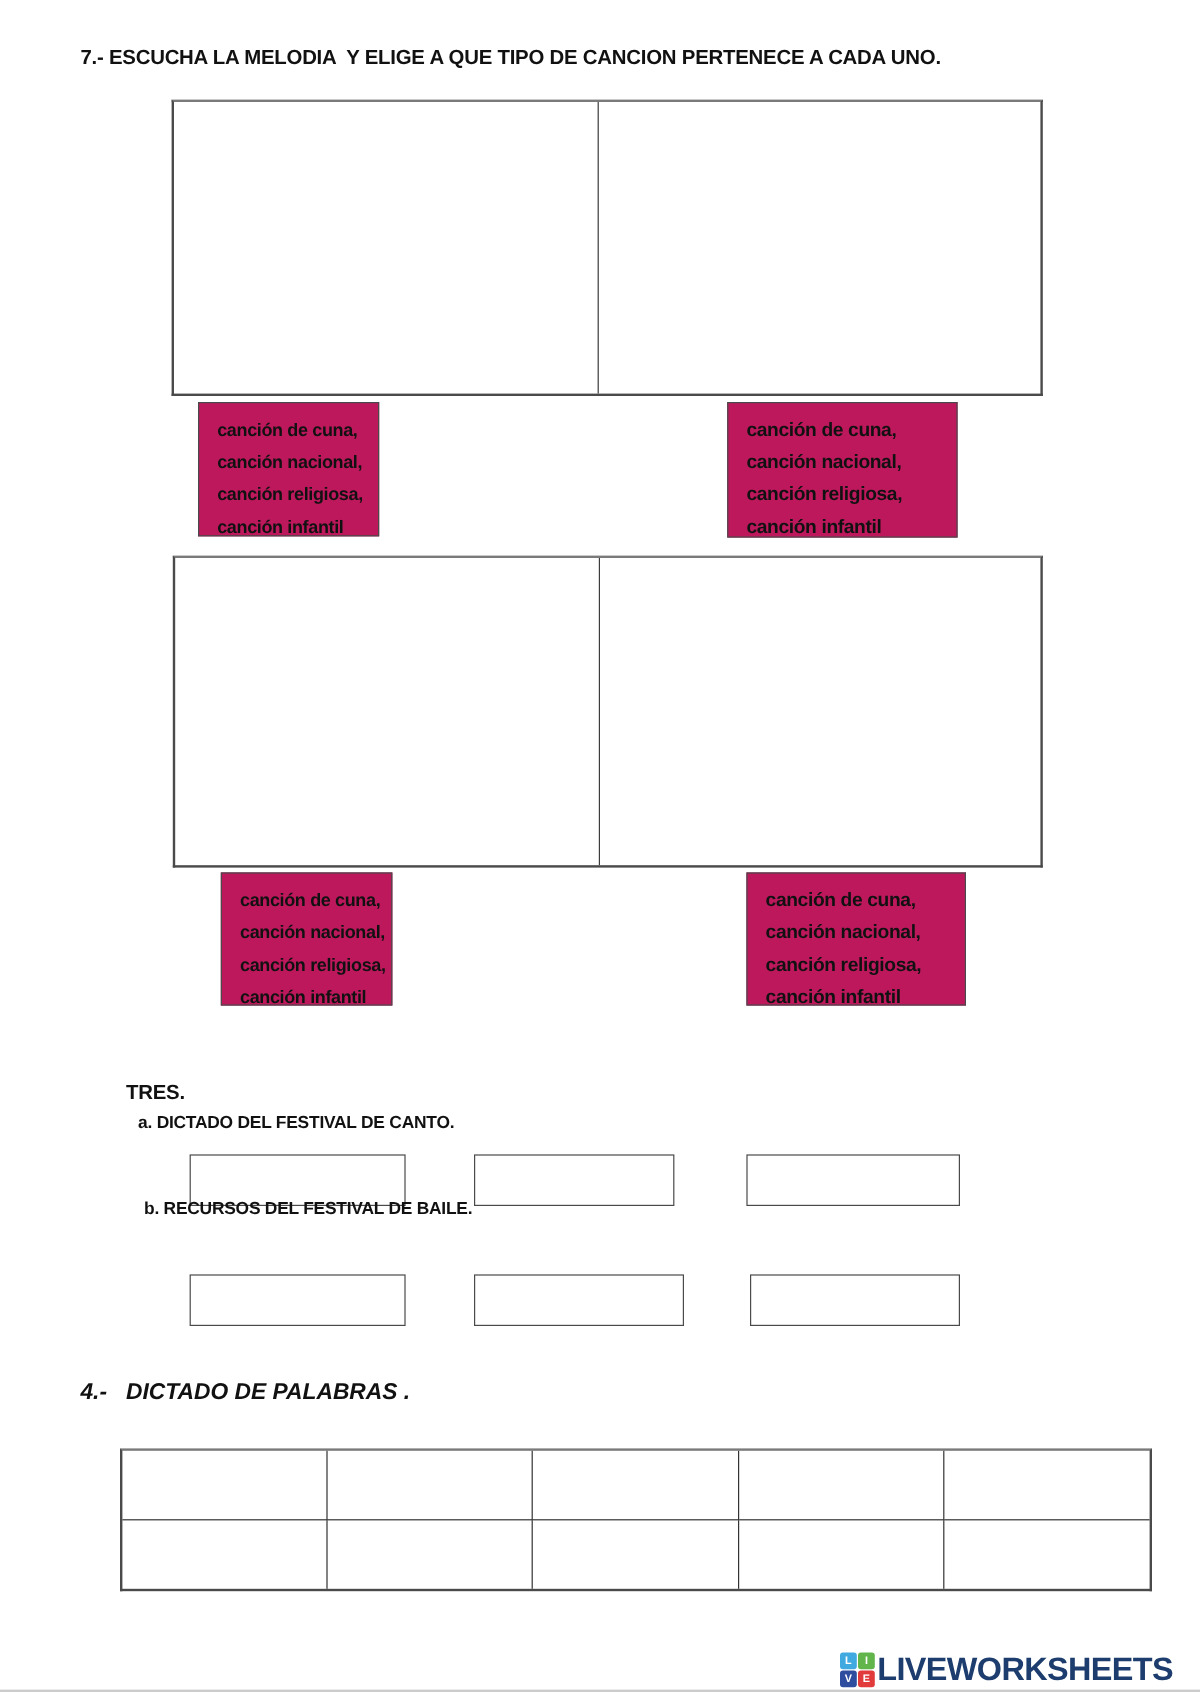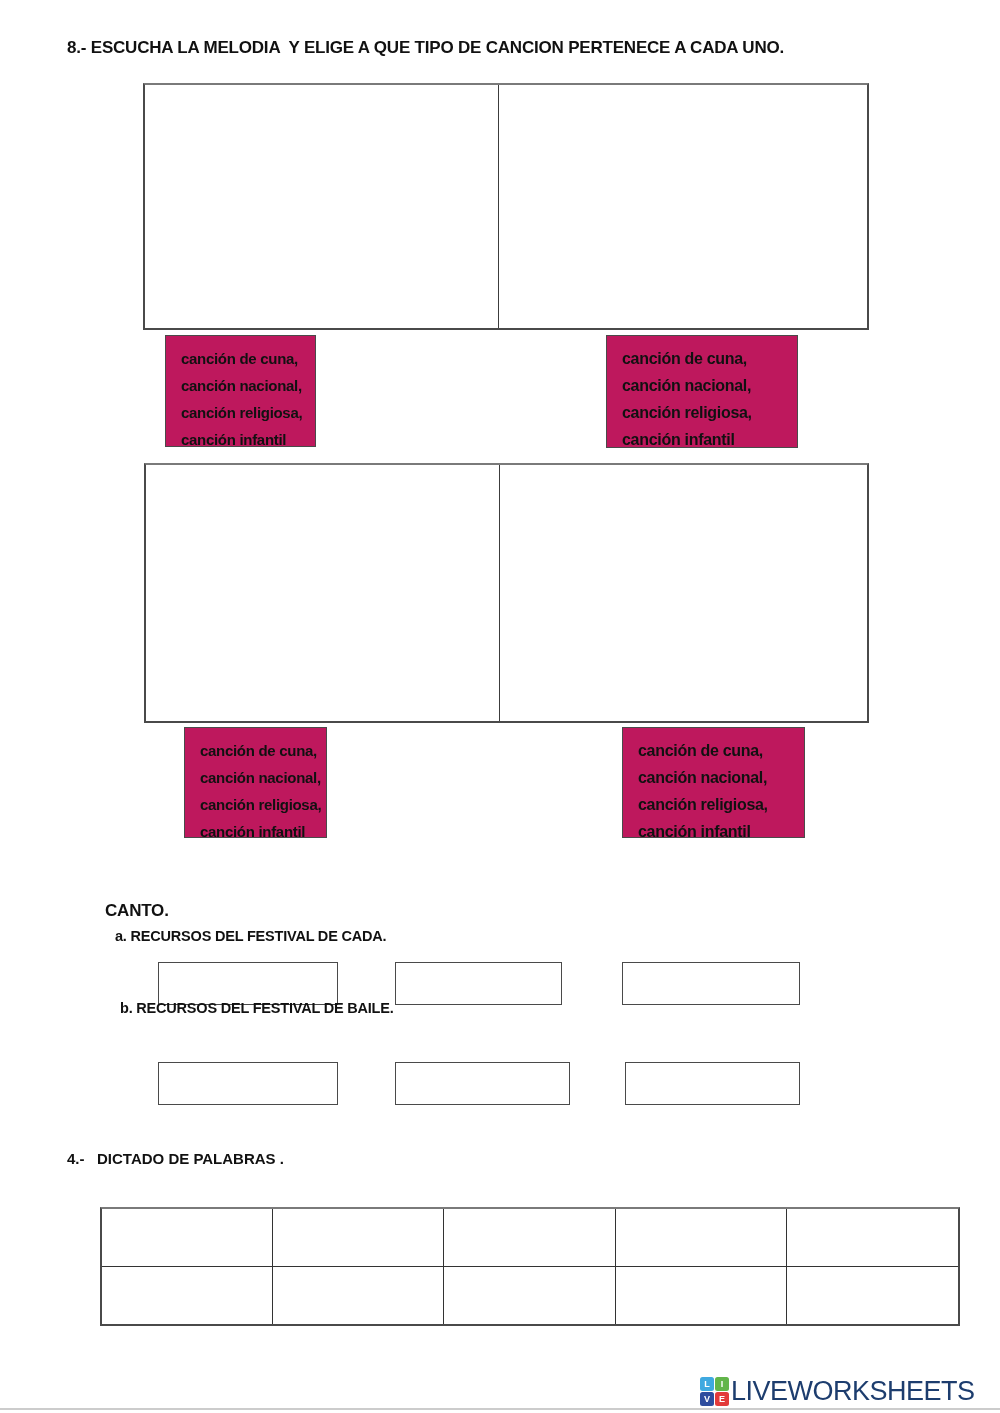--- a/index.html
+++ b/index.html
@@ -6,21 +6,21 @@
   .page {
     position:relative; width:1000px; height:1413px; background:#ffffff;
     font-family:"Liberation Sans", sans-serif; color:#111; overflow:hidden;
   }
   .hdr { position:absolute; font-weight:bold; white-space:pre; letter-spacing:-0.2px; }
   #sec2-title { left:67px; top:38px; font-size:17px; }
   #sec3-title1 { left:66px; top:872px; font-size:17px; }
   #sec3-title2 { left:105px; top:901px; font-size:17px; }
   #sec3-label-a { left:115px; top:928px; font-size:14.5px; }
   #sec3-label-b { left:120px; top:1000px; font-size:14.5px; }
-  #sec4-title { left:67px; top:1150px; font-size:15px; letter-spacing:0; }
+  #sec4-title { left:67px; top:1150px; font-size:19px; letter-spacing:0;font-style:italic; }
 
   .bigbox { position:absolute; border:2px solid #4a4a4a; border-top-color:#7a7a7a; display:flex; background:#fff; }
   #melody-box-top { left:143px; top:83px; width:722px; height:243px; }
   #melody-box-bottom { left:144px; top:463px; width:721px; height:256px; }
   .bigbox .cell-l { width:353px; border-right:1.5px solid #3c3c3c; }
   .bigbox .cell-r { flex:1; }
 
   .optbox {
     position:absolute; border:1.6px solid #4a4a4a; background:#be185d;
     font-weight:bold; font-size:15px; line-height:27px; letter-spacing:-0.3px;
@@ -50,30 +50,30 @@
 
   .logo { position:absolute; left:700px; top:1376px; display:flex; align-items:center; }
   .logo-grid {
     width:29px; height:29px; display:grid; gap:1px;
     grid-template-columns:1fr 1fr; grid-template-rows:1fr 1fr; margin-right:2px;
   }
   .logo-sq {
     color:#fff; font-size:9px; font-weight:bold; border-radius:2.5px;
     display:flex; align-items:center; justify-content:center; line-height:1;
   }
-  .logo-text { font-size:27px; font-weight:400; letter-spacing:-0.5px; line-height:31px; }
+  .logo-text { font-size:27px; font-weight:700; letter-spacing:-0.5px; line-height:31px; }
 
   #bottom-line { position:absolute; left:0; top:1408px; width:1000px; height:2px; background:#cccccc; }
 </style>
 </head>
 <body>
 
 <div class="page">
 
-  <div class="hdr" id="sec2-title">8.- ESCUCHA LA MELODIA  Y ELIGE A QUE TIPO DE CANCION PERTENECE A CADA UNO.</div>
+  <div class="hdr" id="sec2-title">7.- ESCUCHA LA MELODIA  Y ELIGE A QUE TIPO DE CANCION PERTENECE A CADA UNO.</div>
 
   <div class="bigbox" id="melody-box-top">
     <div class="cell-l"></div>
     <div class="cell-r"></div>
   </div>
 
   <div class="optbox" id="optbox-1">
     <div>canción de cuna,</div>
     <div>canción nacional,</div>
     <div>canción religiosa,</div>
@@ -99,23 +99,23 @@
     <div>canción infantil</div>
   </div>
 
   <div class="optbox" id="optbox-4">
     <div>canción de cuna,</div>
     <div>canción nacional,</div>
     <div>canción religiosa,</div>
     <div>canción infantil</div>
   </div>
 
-  <div class="hdr" id="sec3-title2">CANTO.</div>
+  <div class="hdr" id="sec3-title2">TRES.</div>
 
-  <div class="hdr" id="sec3-label-a">a. RECURSOS DEL FESTIVAL DE CADA.</div>
+  <div class="hdr" id="sec3-label-a">a. DICTADO DEL FESTIVAL DE CANTO.</div>
   <div class="ansbox" id="canto-1"></div>
   <div class="ansbox" id="canto-2"></div>
   <div class="ansbox" id="canto-3"></div>
 
   <div class="hdr" id="sec3-label-b">b. RECURSOS DEL FESTIVAL DE BAILE.</div>
   <div class="ansbox" id="baile-1"></div>
   <div class="ansbox" id="baile-2"></div>
   <div class="ansbox" id="baile-3"></div>
 
   <div class="hdr" id="sec4-title">4.-   DICTADO DE PALABRAS .</div>

